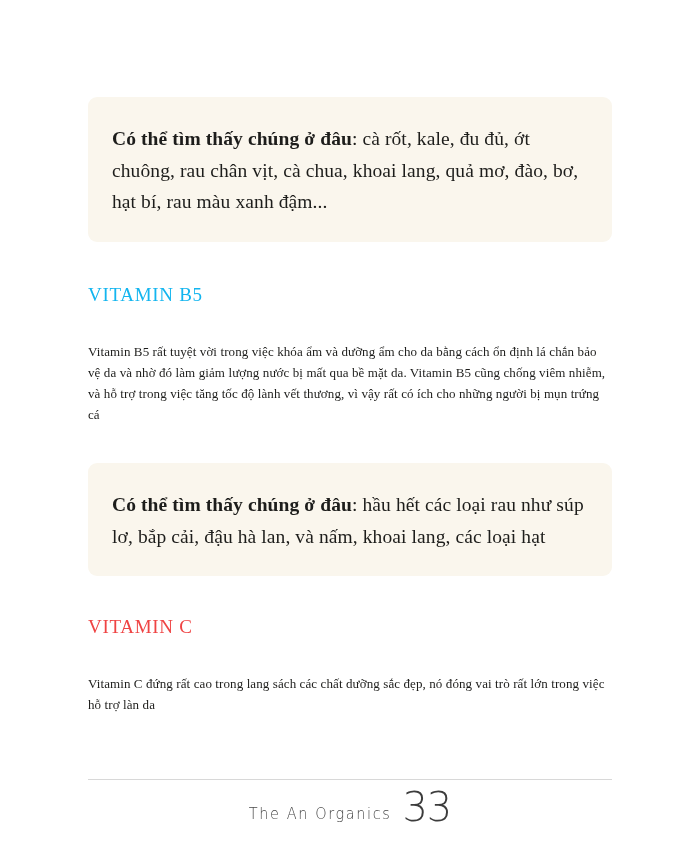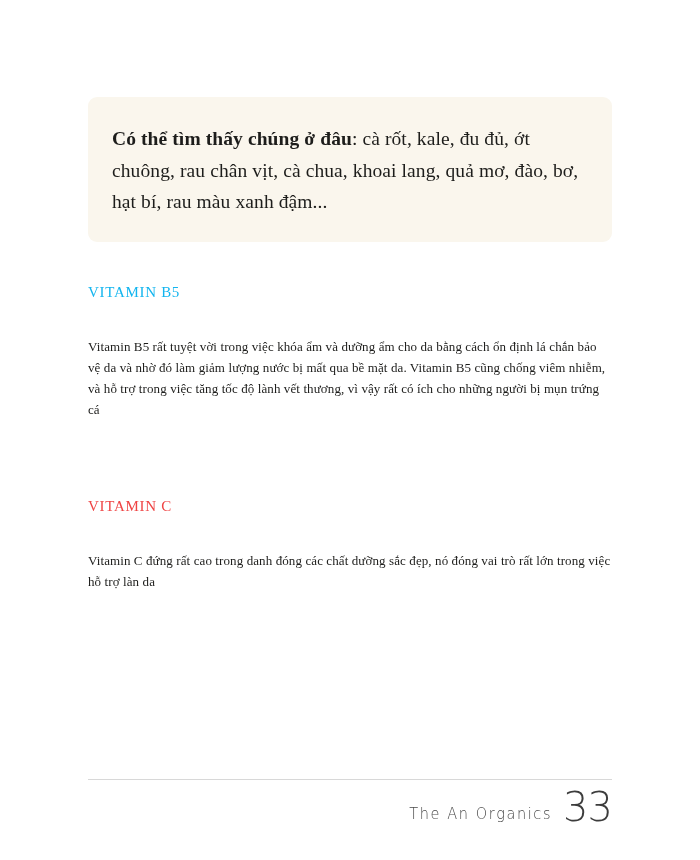--- a/index.html
+++ b/index.html
@@ -45,21 +45,21 @@
     line-height: 1.62;
     color: #1d1d1b;
     letter-spacing: 0.1px;
   }
   .callout .lead {
     font-weight: bold;
   }
 
   
   .section-heading {
-    font-size: 15px;
+    font-size: 19px;
     font-weight: normal;
     letter-spacing: 0.7px;
     margin: 0;
     font-family: "Liberation Serif", "DejaVu Serif", serif;
   }
 
   
   .body-par {
     margin: 0;
     font-size: 13px;
@@ -85,21 +85,21 @@
   .footer-rule {
     width: 100%;
     height: 1px;
     background: #d8d8d8;
     border: 0;
     margin: 0;
   }
   .footer-inner {
     display: flex;
     align-items: flex-end;
-    justify-content: flex-end;
+    justify-content: center;
     margin-top: 8px;
   }
   .brand {
     font-family: "DejaVu Sans", sans-serif;
     font-size: 14.5px;
     color: #4a4a4a;
     letter-spacing: 1.6px;
     font-weight: 300;
     transform: scaleY(1.08);
     margin-right: 11px;
@@ -129,28 +129,31 @@
     <div class="gap-after-box-1"></div>
 
     <h2 class="section-heading" style="color:#13b5ef">VITAMIN B5</h2>
 
     <div class="gap-after-h-b5"></div>
 
     <p class="body-par">Vitamin B5 rất tuyệt vời trong việc khóa ẩm và dưỡng ẩm cho da bằng cách ổn định lá chắn bảo vệ da và nhờ đó làm giảm lượng nước bị mất qua bề mặt da. Vitamin B5 cũng chống viêm nhiễm, và hỗ trợ trong việc tăng tốc độ lành vết thương, vì vậy rất có ích cho những người bị mụn trứng cá</p>
 
     <div class="gap-after-par-b5"></div>
 
+    <div class="callout">
+      <p><span class="lead">Có thể tìm thấy chúng ở đâu</span><span>: hầu hết các loại rau như súp lơ, bắp cải, đậu hà lan, và nấm, khoai lang, các loại hạt</span></p>
+    </div>
 
     <div class="gap-after-box-2"></div>
 
     <h2 class="section-heading" style="color:#ef4444">VITAMIN C</h2>
 
     <div class="gap-after-h-c"></div>
 
-    <p class="body-par">Vitamin C đứng rất cao trong danh đóng các chất dưỡng sắc đẹp, nó đóng vai trò rất lớn trong việc hỗ trợ làn da</p>
+    <p class="body-par">Vitamin C đứng rất cao trong lang sách các chất dưỡng sắc đẹp, nó đóng vai trò rất lớn trong việc hỗ trợ làn da</p>
 
   </div>
 
   <div class="footer">
     <hr class="footer-rule">
     <div class="footer-inner">
       <span class="brand">The An Organics</span>
       <span class="page-number">33</span>
     </div>
   </div>

